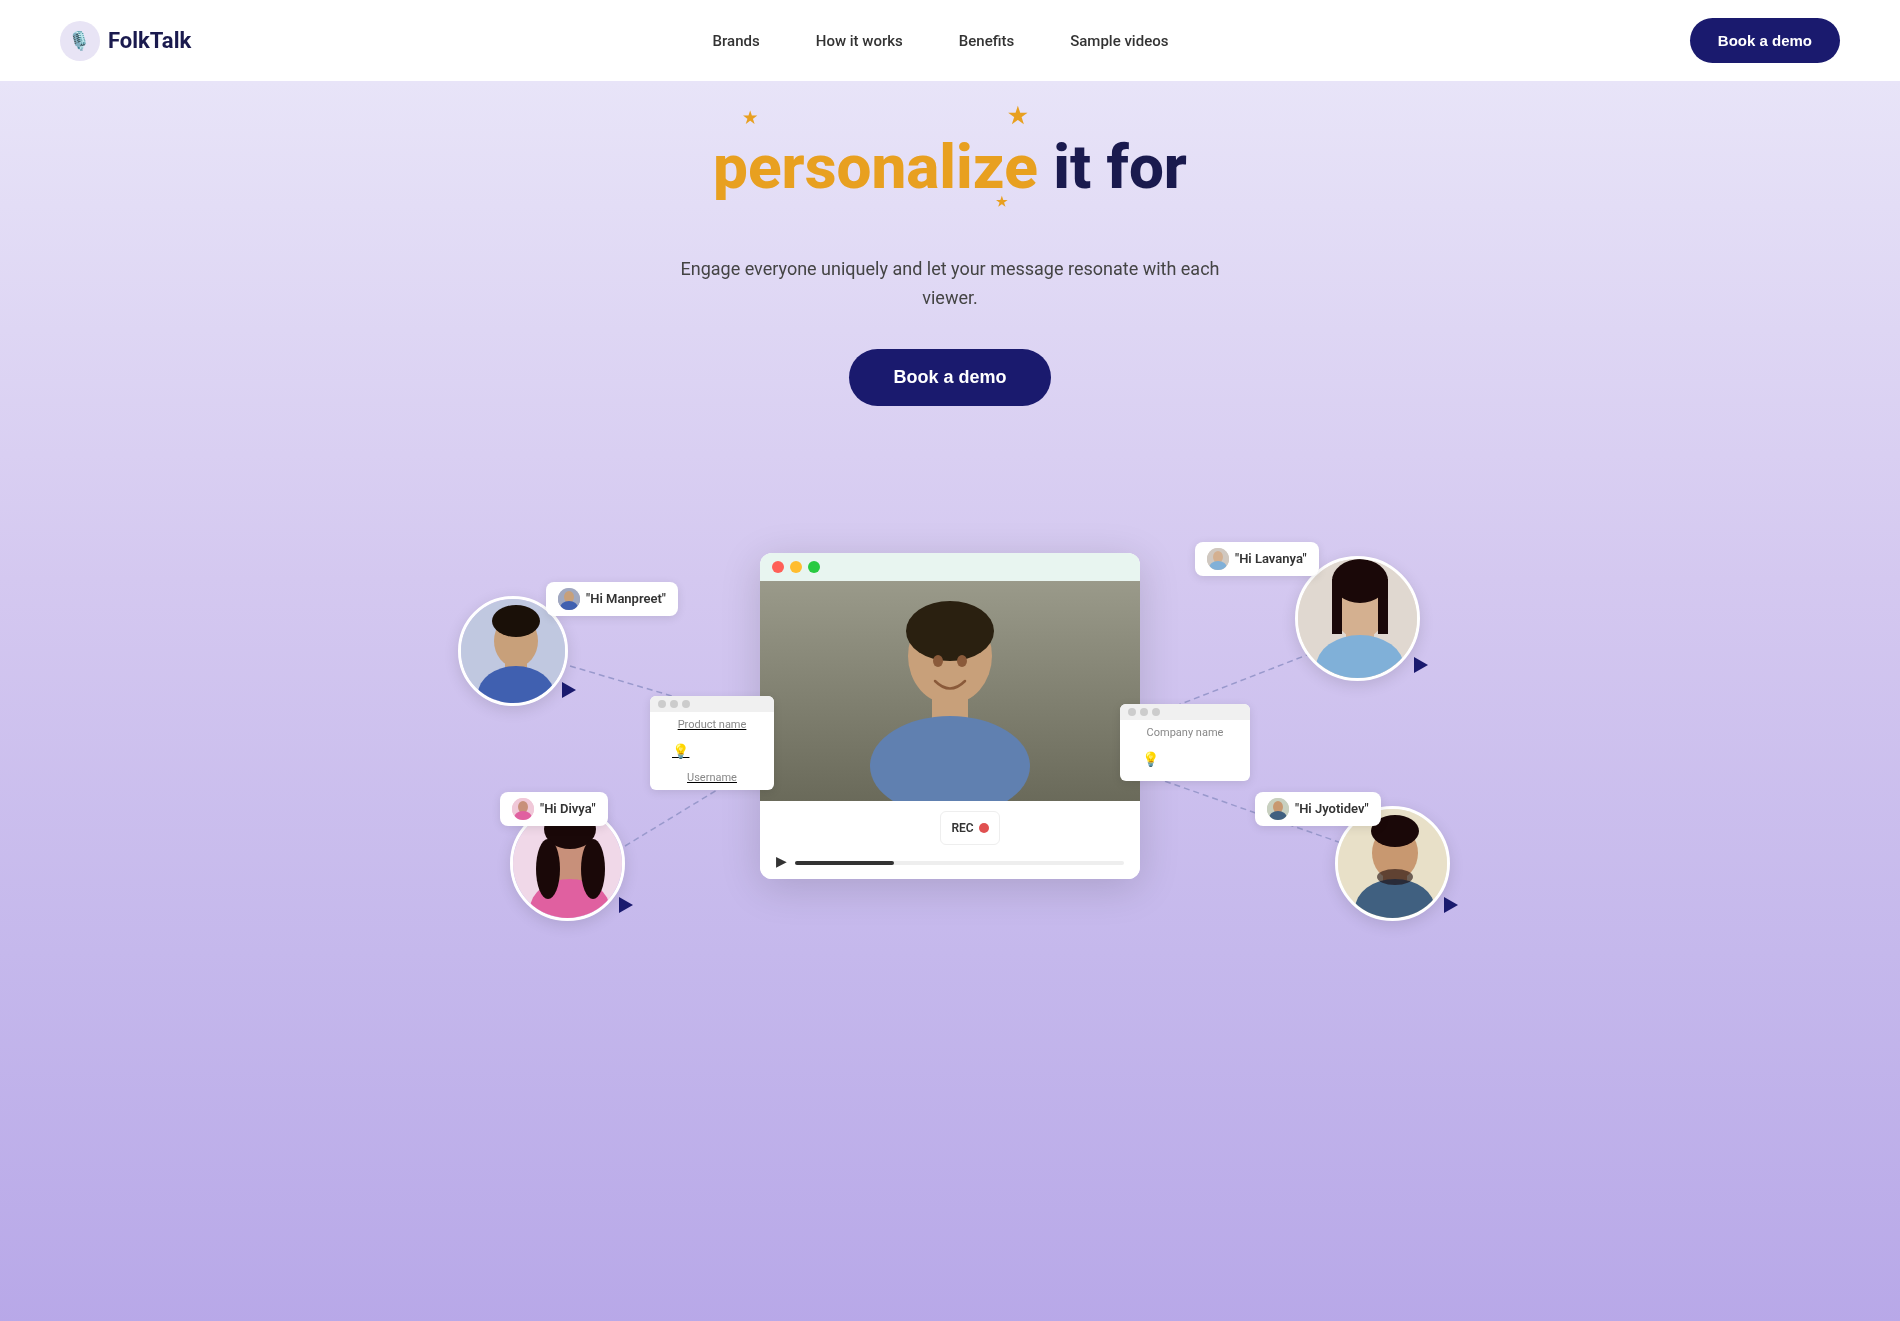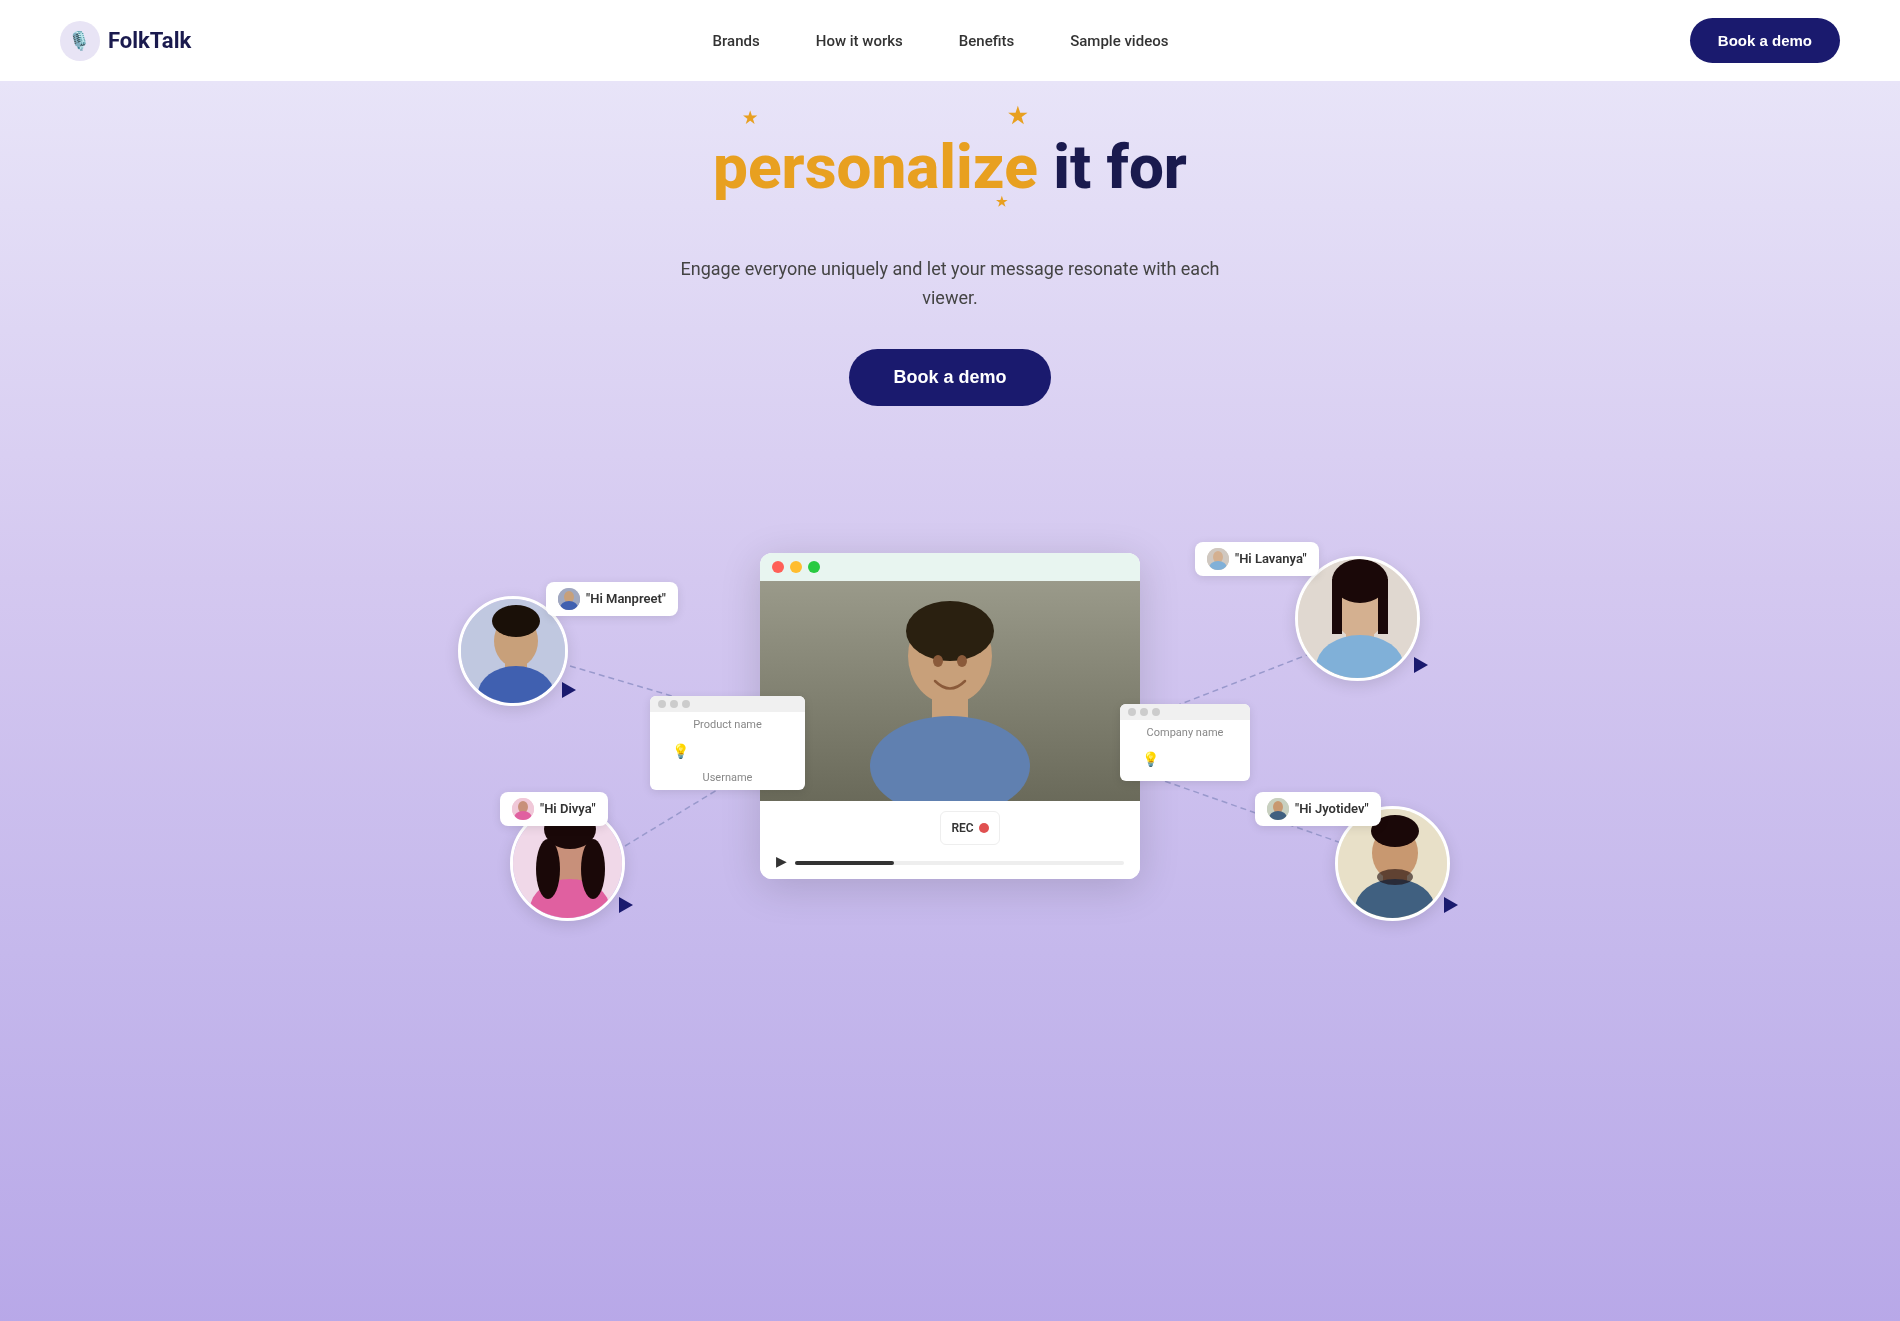--- a/index.html
+++ b/index.html
@@ -362,21 +362,21 @@
         </div>
         <div class="controls-row">
           <span class="play-btn">▶</span>
           <div class="progress-bar">
             <div class="progress-fill"></div>
           </div>
         </div>
       </div>
     </div>
 
-    <div class="var-box" style="position:absolute;left:300px;top:230px;width:155px;">
+    <div class="var-box" style="position:absolute;left:300px;top:230px;width:124px;text-decoration:underline;">
       <div class="var-box-titlebar">
         <div class="var-dot"></div>
         <div class="var-dot"></div>
         <div class="var-dot"></div>
       </div>
       <div style="padding:6px 10px;">
         <div style="font-size:11px;color:#888;margin-bottom:4px;">Product name</div>
         <div class="var-box-body">
           <span class="bulb-icon">💡</span>
         </div>

